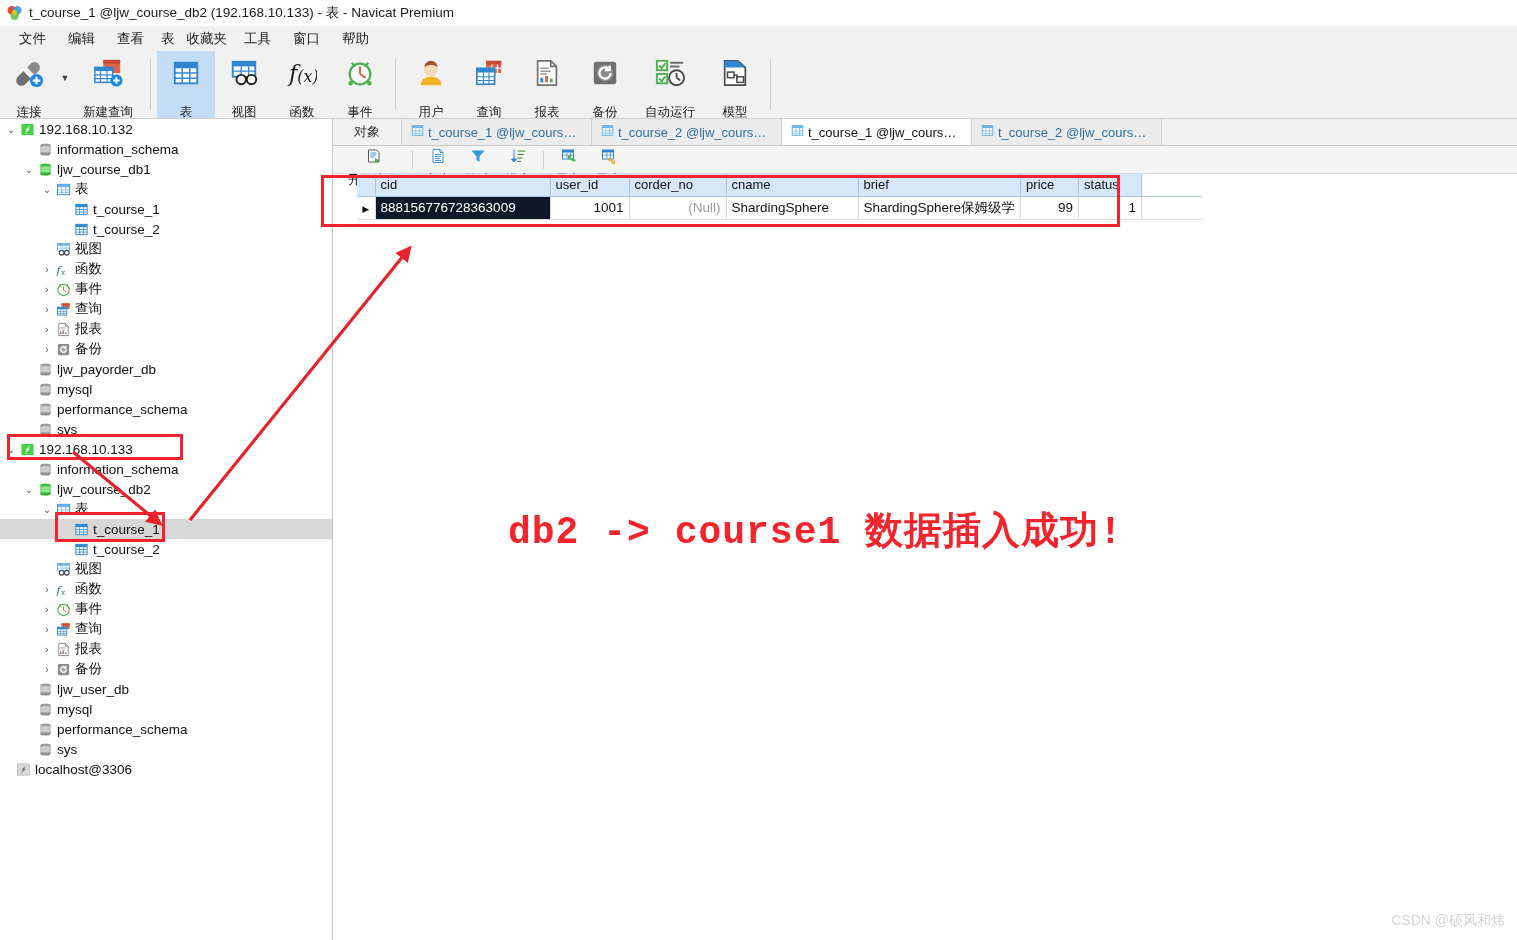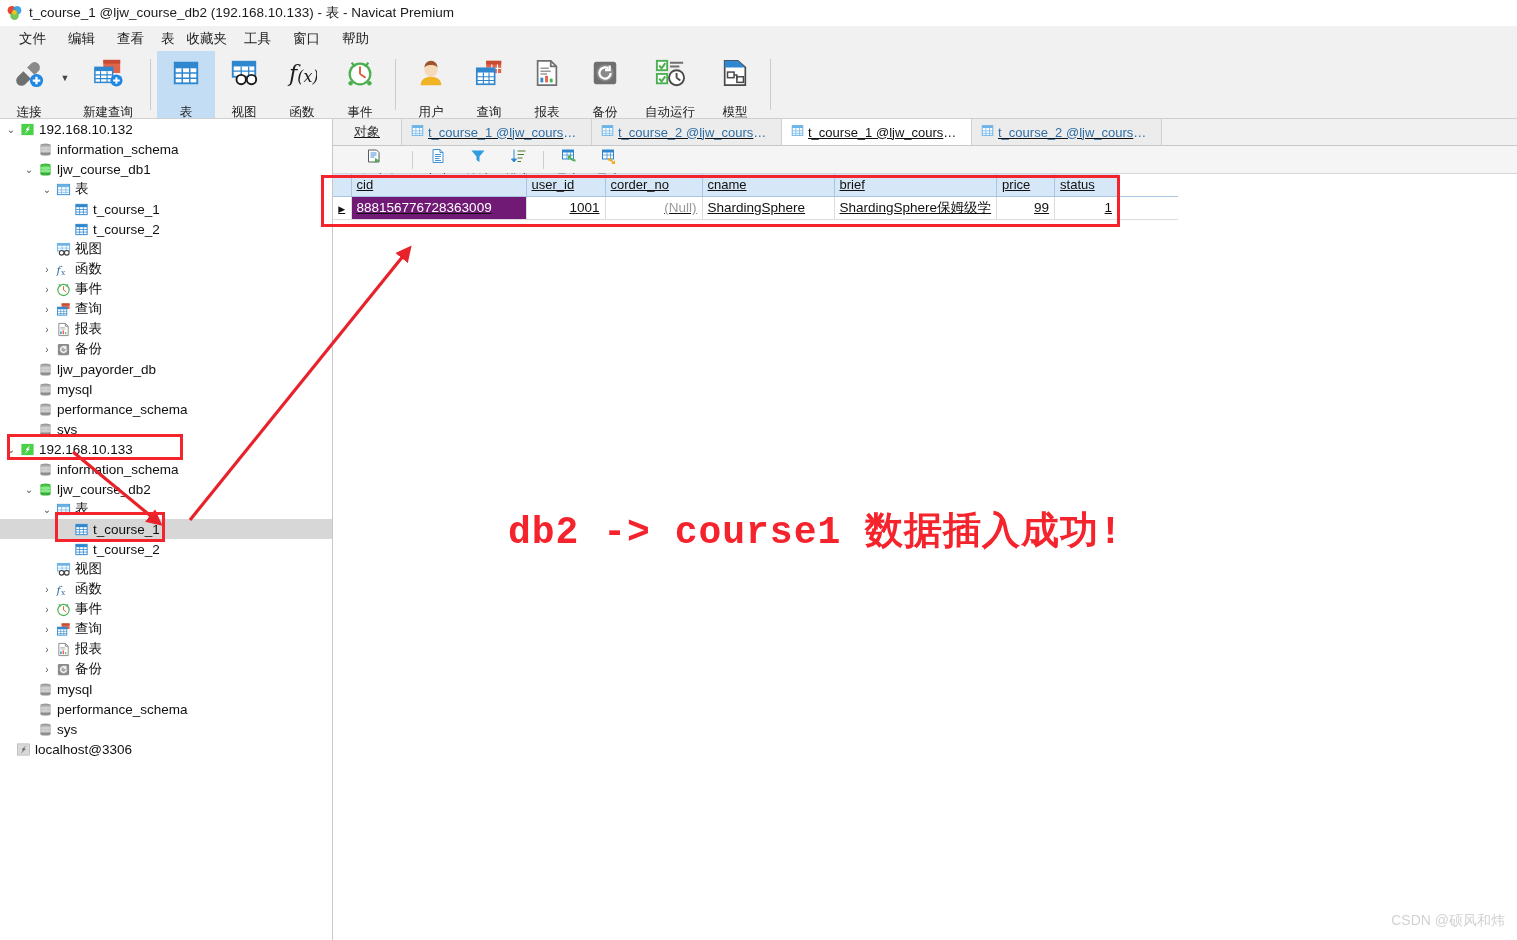--- a/index.html
+++ b/index.html
@@ -62,21 +62,21 @@
   }
   .tnode.selected { background:#d7d7d7; }
   .tnode .tw { width:14px; flex:0 0 14px; display:flex; align-items:center;
                justify-content:center; color:#5a5a5a; font-size:10px; }
   .tnode .ti { width:18px; flex:0 0 18px; display:flex; align-items:center;
                justify-content:center; margin-right:3px; }
   .tnode .tl { overflow:hidden; text-overflow:ellipsis; }
 
   
   #rightpane { flex:1 1 auto; display:flex; flex-direction:column;
-               background:#ffffff; position:relative;text-decoration:underline; }
+               background:#ffffff; position:relative; }
 
   
   #tabstrip { height:27px; background:#f1f1f1; display:flex; align-items:stretch;
               border-bottom:1px solid #c8c8c8; }
   #tabstrip .objlabel {
     width:68px; flex:0 0 68px; display:flex; align-items:center;
     justify-content:center; font-size:13px; color:#333; background:#f1f1f1;
   }
   .dtab {
     display:flex; align-items:center; gap:4px; padding:0 9px;
@@ -89,33 +89,33 @@
 
   
   #datatoolbar { height:28px; background:#f5f5f5; display:flex; align-items:center;
                  padding-left:8px; border-bottom:1px solid #d6d6d6; }
   .dtb { display:flex; align-items:center; gap:4px; padding:0 7px; height:24px;
          font-size:13px; color:#111; cursor:default; white-space:nowrap;flex-direction:column; }
   .dtb-sep { width:1px; height:18px; background:#cfcfcf; margin:0 5px; }
   .dtb .caret { font-size:8px; color:#333; margin-left:2px; }
 
   
-  #gridwrap { position:relative; }
+  #gridwrap { position:relative;margin-left:24px; }
   table.grid { border-collapse:collapse; table-layout:fixed; background:#fff; }
   table.grid th {
     background:#d6e7f7; border-right:1px solid #a8c6e2; border-bottom:1px solid #a8c6e2;
     font-weight:normal; font-size:13px; text-align:left; padding:2px 5px;
     height:22px; color:#111; overflow:hidden; white-space:nowrap;
   }
   table.grid td {
     border-right:1px solid #dcdcdc; border-bottom:1px solid #dcdcdc;
     font-size:13.5px; padding:1px 5px; height:23px; color:#111;
     overflow:hidden; white-space:nowrap; background:#fff;
   }
-  table.grid td.sel { background:#701a75; color:#ffffff; }
+  table.grid td.sel { background:#0f172a; color:#ffffff; }
   table.grid td.num { text-align:right; }
   table.grid td.nullv { text-align:right; color:#9a9a9a; }
   td.rowmark, th.rowmark { width:18px; padding:0; text-align:center;
         background:#ffffff; border-right:1px solid #dcdcdc; }
   th.rowmark { background:#d6e7f7; }
   td.rowmark span { font-size:9px; color:#111; }
 
   
   .redbox { position:absolute; border:3px solid #e8222a; pointer-events:none; }
   #annot-text {
@@ -636,20 +636,33 @@
         <span class="tw">›</span>
         <span class="ti">
           <svg width="15" height="15" viewBox="0 0 32 32">
             <rect x="4" y="4" width="24" height="24" rx="3" fill="#8a8a8a"></rect>
             <circle cx="16" cy="16" r="9" fill="#a5a5a5"></circle>
             <path d="M22 16a6 6 0 1 1-2.4-4.8" fill="none" stroke="#fff" stroke-width="2.4"></path>
             <path d="M21 8v5h-5" fill="none" stroke="#fff" stroke-width="2.4"></path>
           </svg>
         </span>
         <span class="tl">备份</span>
+      </div>
+      <div class="tnode" style="padding-left: 22px;">
+        <span class="tw"></span>
+        <span class="ti">
+          <svg width="15" height="15" viewBox="0 0 32 32">
+            <ellipse cx="16" cy="7" rx="11" ry="4" fill="#9b9b9b"></ellipse>
+            <rect x="5" y="7" width="22" height="18" fill="#b0b0b0"></rect>
+            <ellipse cx="16" cy="25" rx="11" ry="4" fill="#8f8f8f"></ellipse>
+            <ellipse cx="16" cy="13" rx="11" ry="3.5" fill="#cfcfcf"></ellipse>
+            <ellipse cx="16" cy="19" rx="11" ry="3.5" fill="#cfcfcf"></ellipse>
+          </svg>
+        </span>
+        <span class="tl">ljw_user_db</span>
       </div>
       <div class="tnode" style="padding-left: 22px;">
         <span class="tw"></span>
         <span class="ti">
           <svg width="15" height="15" viewBox="0 0 32 32">
             <ellipse cx="16" cy="7" rx="11" ry="4" fill="#9b9b9b"></ellipse>
             <rect x="5" y="7" width="22" height="18" fill="#b0b0b0"></rect>
             <ellipse cx="16" cy="25" rx="11" ry="4" fill="#8f8f8f"></ellipse>
             <ellipse cx="16" cy="13" rx="11" ry="3.5" fill="#cfcfcf"></ellipse>
             <ellipse cx="16" cy="19" rx="11" ry="3.5" fill="#cfcfcf"></ellipse>

